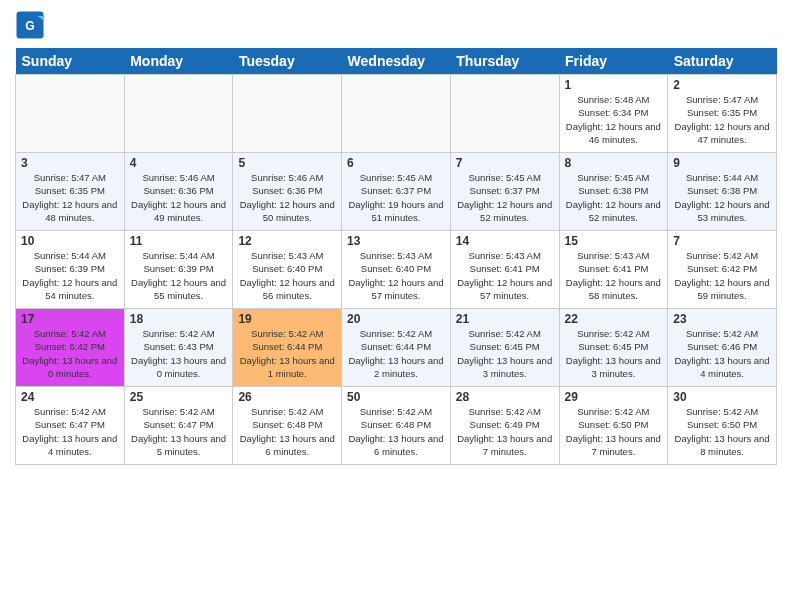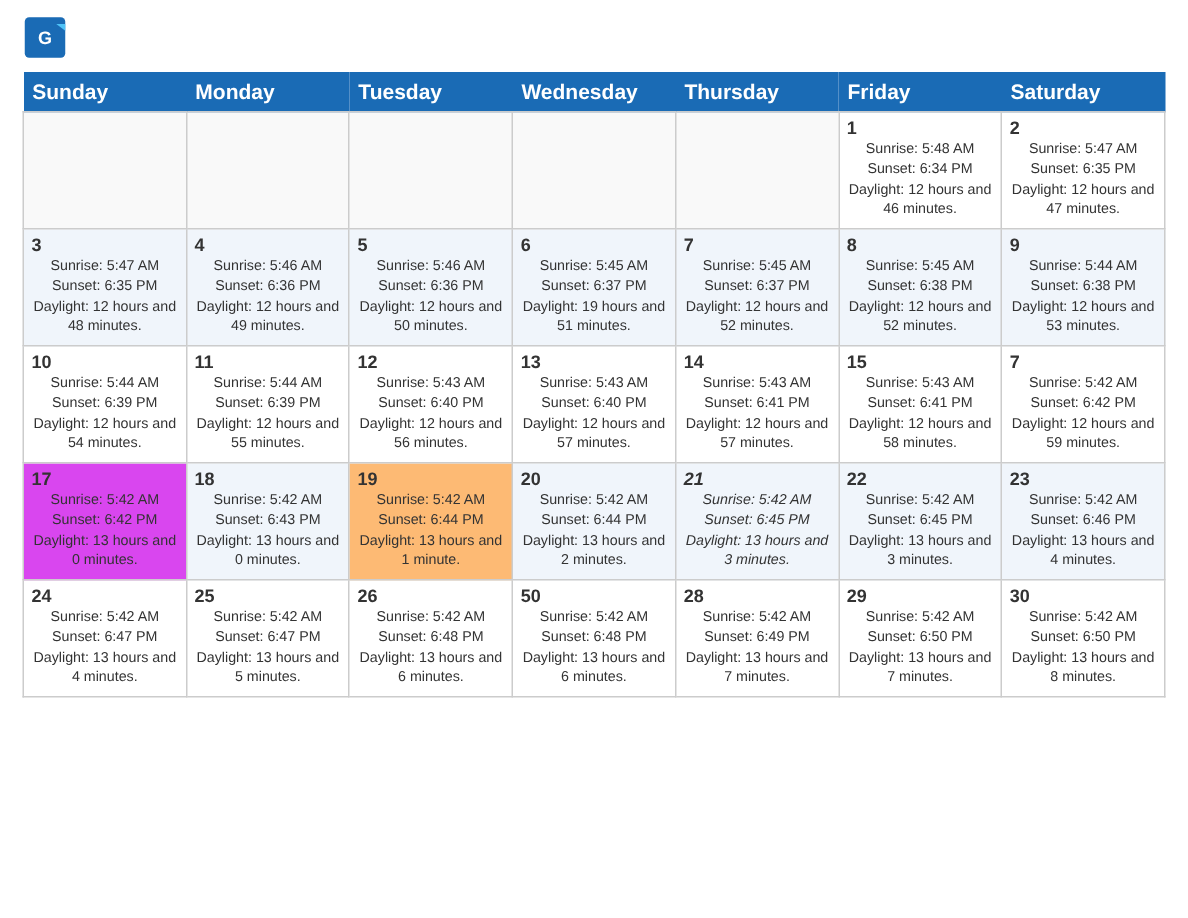--- a/index.html
+++ b/index.html
@@ -281,21 +281,21 @@
 </div>
           </td>
           <td style="background: rgb(240, 245, 251); margin-top: 32px;">
             <span class="day-num">20</span>
 <div class="day-info">
   <span>Sunrise: 5:42 AM</span><br>
   <span>Sunset: 6:44 PM</span><br>
   <span>Daylight: 13 hours and 2 minutes.</span>
 </div>
           </td>
-          <td style="background: rgb(240, 245, 251); font-style: italic;">
+          <td style="background: rgb(240, 245, 251);">
             <span class="day-num">21</span>
 <div class="day-info">
   <span>Sunrise: 5:42 AM</span><br>
   <span>Sunset: 6:45 PM</span><br>
   <span>Daylight: 13 hours and 3 minutes.</span>
 </div>
           </td>
           <td style="background: rgb(240, 245, 251);">
             <span class="day-num">22</span>
 <div class="day-info">

